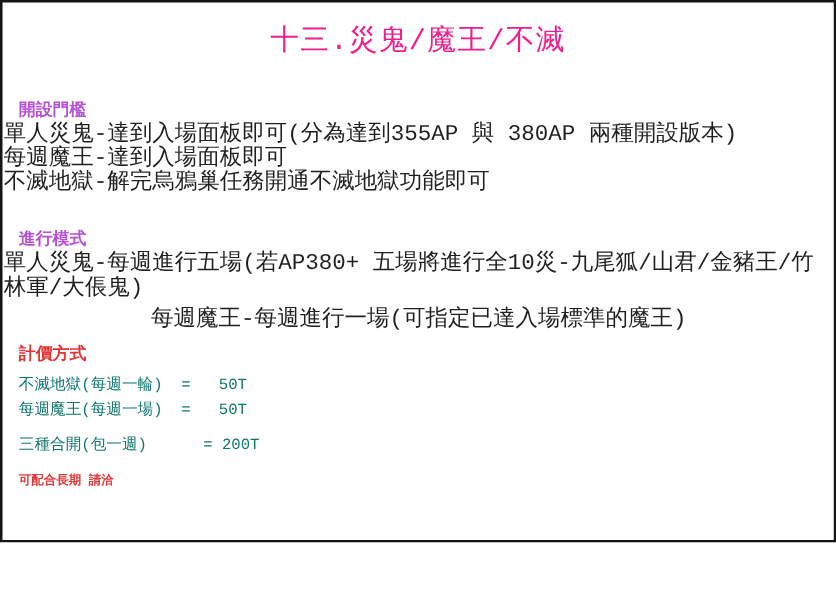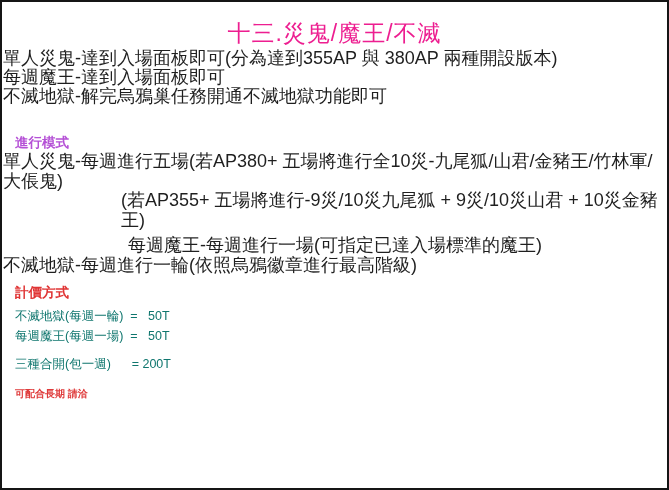--- a/index.html
+++ b/index.html
@@ -1,22 +1,22 @@
 <!DOCTYPE html>
 <html><head>
 <meta charset="utf-8">
 <style>
   html, body { margin: 0; padding: 0; background: #ffffff; }
   .page {
     width: 669px;
-    height: 490px;
+    height: 434px;
     box-sizing: border-box;
     border: 2px solid #151515;
     background: #ffffff;
-    font-family: Liberation Sans, sans-serif;
+    font-family: Liberation Mono, monospace;
     overflow: hidden;
   }
   .title {
     margin-top: 16px;
     text-align: center;
     font-size: 23px;
     line-height: 31px;
     color: #ed1e90;
     letter-spacing: 1px;
   }
@@ -62,29 +62,28 @@
   }
 </style>
 </head>
 <body>
 
 <div class="page">
 
   <div class="title">十三.災鬼/魔王/不滅</div>
 
 
+  <div class="section-heading heading-purple">開設門檻</div>
   <div class="body-line">單人災鬼-達到入場面板即可(分為達到355AP 與 380AP 兩種開設版本)</div>
   <div class="body-line">每週魔王-達到入場面板即可</div>
   <div class="body-line">不滅地獄-解完烏鴉巢任務開通不滅地獄功能即可</div>
 
   <div class="section-heading heading-purple2">進行模式</div>
   <div class="body-line mode-line">單人災鬼-每週進行五場(若AP380+ 五場將進行全10災-九尾狐/山君/金豬王/竹林軍/大倀鬼)</div>
-  <div class="body-line mode-line indent">(若AP355+ 五場將進行-9災/10災九尾狐 + 9災/10災山君 + 10災金豬王)</div>
   <div class="body-line mode-line gap-small">每週魔王-每週進行一場(可指定已達入場標準的魔王)</div>
-  <div class="body-line mode-line">不滅地獄-每週進行一輪(依照烏鴉徽章進行最高階級)</div>
 
   <div class="section-heading heading-red">計價方式</div>
   <div class="price-group">
     <div class="price-line">不滅地獄(每週一輪)  =   50T</div>
     <div class="price-line">每週魔王(每週一場)  =   50T</div>
   </div>
   <div class="price-line bundle-line">三種合開(包一週)      = 200T</div>
 
   <div class="footer">可配合長期 請洽</div>
 

